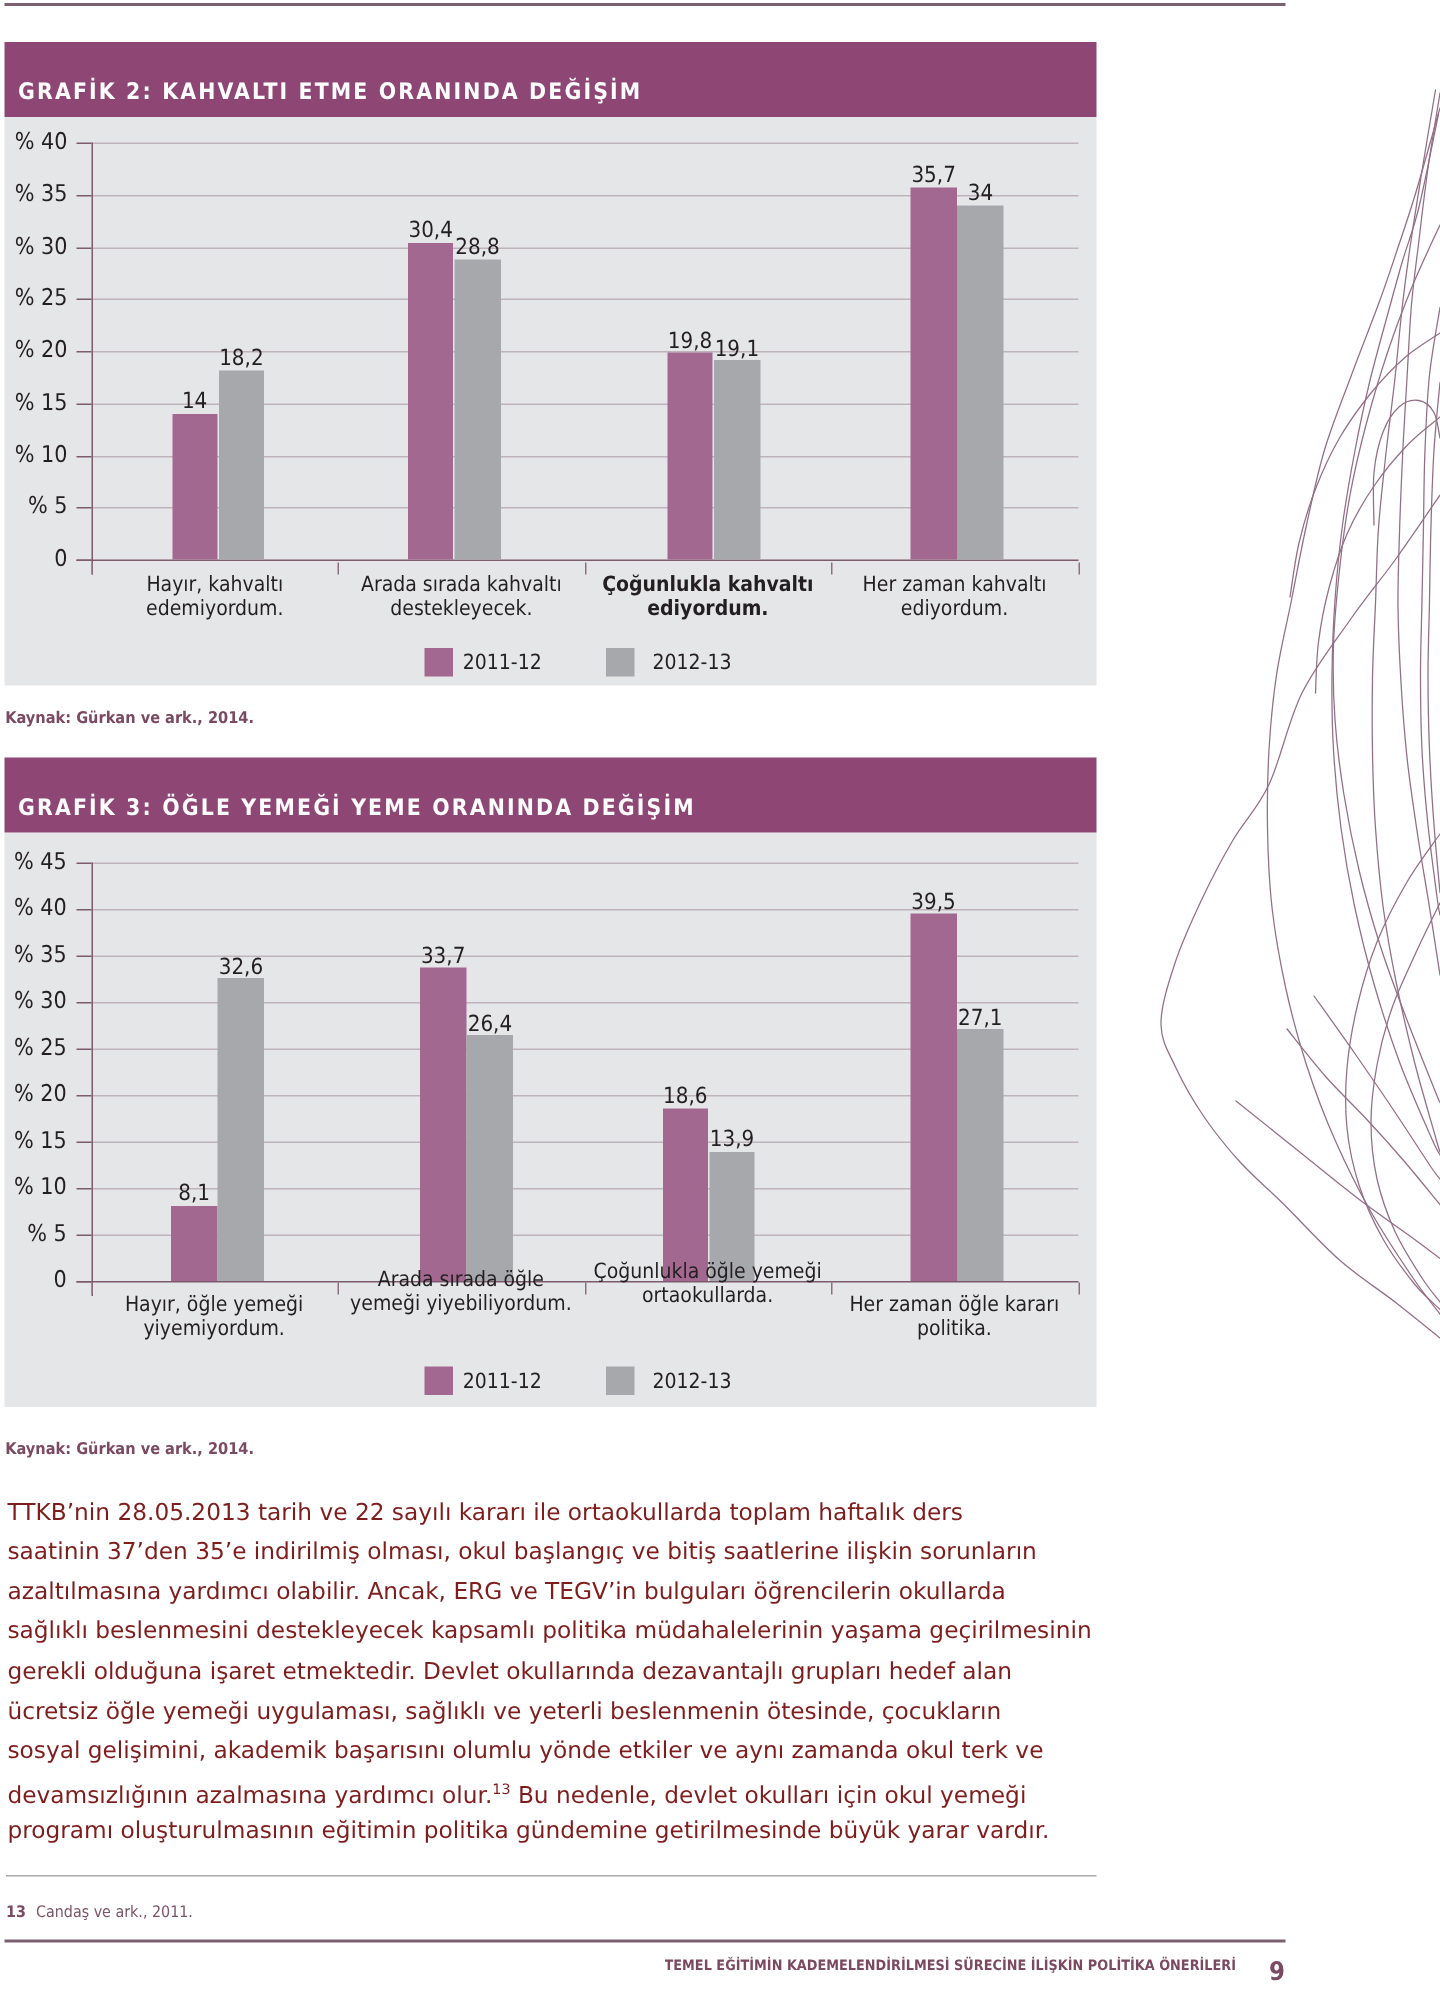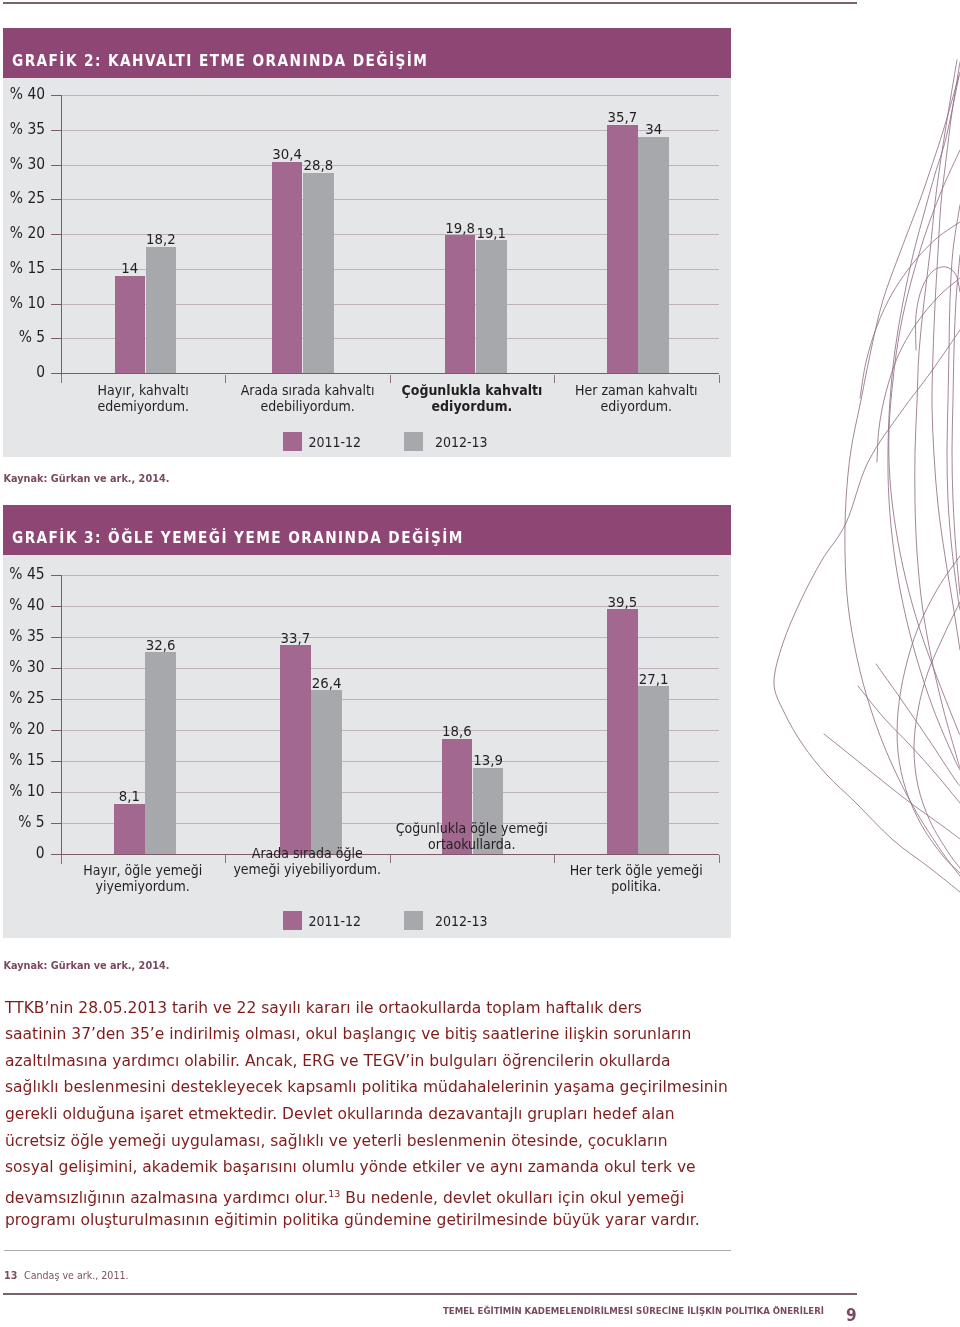--- a/index.html
+++ b/index.html
@@ -114,21 +114,21 @@
       <div class="abs catlab" style="left: 51px; width: 184.375px; top: 381.5px;">
         <div>Hayır, kahvaltı</div>
         <div>edemiyordum.</div>
       </div>
       <div class="abs " style="left: 271.9px; width: 30.5px; top: 161.72px; height: 211.28px; background: rgb(163, 104, 143);"></div>
       <div class="abs barlab" style="left: 256.9px; width: 60.5px; top: 154.32px;">30,4</div>
       <div class="abs " style="left: 303.1px; width: 30.5px; top: 172.84px; height: 200.16px; background: rgb(167, 168, 172);"></div>
       <div class="abs barlab" style="left: 288.1px; width: 60.5px; top: 165.44px;">28,8</div>
       <div class="abs catlab" style="left: 215.375px; width: 184.375px; top: 381.5px;">
         <div>Arada sırada kahvaltı</div>
-        <div>edebiliyordum.</div>
+        <div>destekleyecek.</div>
       </div>
       <div class="abs " style="left: 444.8px; width: 30.5px; top: 235.39px; height: 137.61px; background: rgb(163, 104, 143);"></div>
       <div class="abs barlab" style="left: 429.8px; width: 60.5px; top: 227.99px;">19,8</div>
       <div class="abs " style="left: 476px; width: 30.5px; top: 240.255px; height: 132.745px; background: rgb(167, 168, 172);"></div>
       <div class="abs barlab" style="left: 461px; width: 60.5px; top: 232.855px;">19,1</div>
       <div class="abs catlab" style="left: 379.75px; width: 184.375px; top: 381.5px; font-weight: bold;">
         <div>Çoğunlukla kahvaltı</div>
         <div>ediyordum.</div>
       </div>
       <div class="abs " style="left: 607.2px; width: 30.5px; top: 124.885px; height: 248.115px; background: rgb(163, 104, 143);"></div>
@@ -197,30 +197,30 @@
       <div class="abs " style="left: 311.4px; width: 30.5px; top: 690.355px; height: 163.445px; background: rgb(167, 168, 172);"></div>
       <div class="abs barlab" style="left: 296.4px; width: 60.5px; top: 682.955px;">26,4</div>
       <div class="abs catlab" style="left: 215px; width: 184.5px; top: 845px;">
         <div>Arada sırada öğle</div>
         <div>yemeği yiyebiliyordum.</div>
       </div>
       <div class="abs " style="left: 441.6px; width: 30.5px; top: 738.645px; height: 115.155px; background: rgb(163, 104, 143);"></div>
       <div class="abs barlab" style="left: 426.6px; width: 60.5px; top: 731.245px;">18,6</div>
       <div class="abs " style="left: 472.8px; width: 30.5px; top: 767.744px; height: 86.0564px; background: rgb(167, 168, 172);"></div>
       <div class="abs barlab" style="left: 457.8px; width: 60.5px; top: 760.344px;">13,9</div>
-      <div class="abs catlab" style="left: 379.5px; width: 184.5px; top: 820px;">
+      <div class="abs catlab" style="left: 379.5px; width: 184.5px; top: 840px;">
         <div>Çoğunlukla öğle yemeği</div>
         <div>ortaokullarda.</div>
       </div>
       <div class="abs " style="left: 607.1px; width: 30.5px; top: 609.251px; height: 244.549px; background: rgb(163, 104, 143);"></div>
       <div class="abs barlab" style="left: 592.1px; width: 60.5px; top: 601.851px;">39,5</div>
       <div class="abs " style="left: 638.3px; width: 30.5px; top: 686.021px; height: 167.779px; background: rgb(167, 168, 172);"></div>
       <div class="abs barlab" style="left: 623.3px; width: 60.5px; top: 678.621px;">27,1</div>
       <div class="abs catlab" style="left: 544px; width: 184.5px; top: 861.5px;">
-        <div>Her terk öğle yemeği</div>
+        <div>Her zaman öğle kararı</div>
         <div>politika.</div>
       </div>
       <div class="abs legend-sw" style="left: 283px; top: 911px; background: rgb(163, 104, 143);"></div>
       <div class="abs legend-tx" style="left: 308.5px; top: 921.3px;">2011-12</div>
       <div class="abs legend-sw" style="left: 404px; top: 911px; background: rgb(167, 168, 172);"></div>
       <div class="abs legend-tx" style="left: 435px; top: 921.3px;">2012-13</div>
       <div class="abs source" style="top: 966px;">Kaynak: Gürkan ve ark., 2014.</div>
     </div>
   <div id="bodyblock">
       <div class="bodytext" style="top: 1007.5px;">TTKB’nin 28.05.2013 tarih ve 22 sayılı kararı ile ortaokullarda toplam haftalık ders</div>

